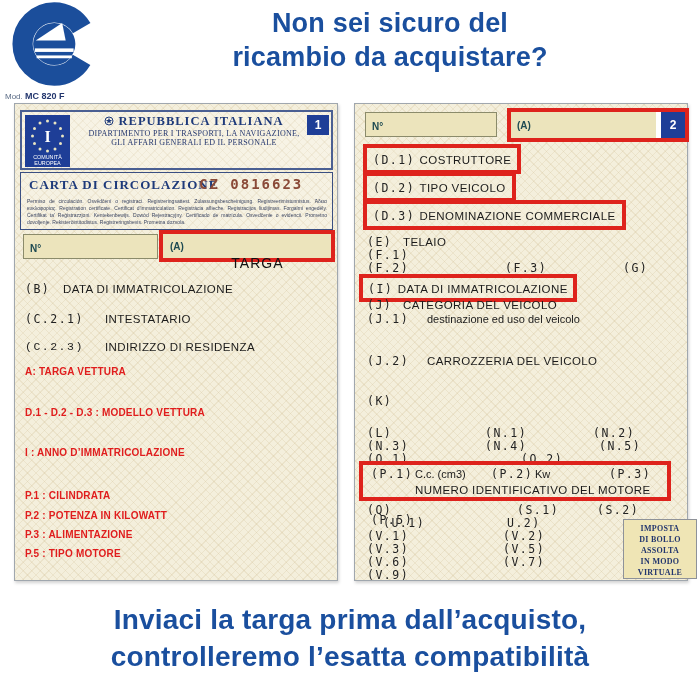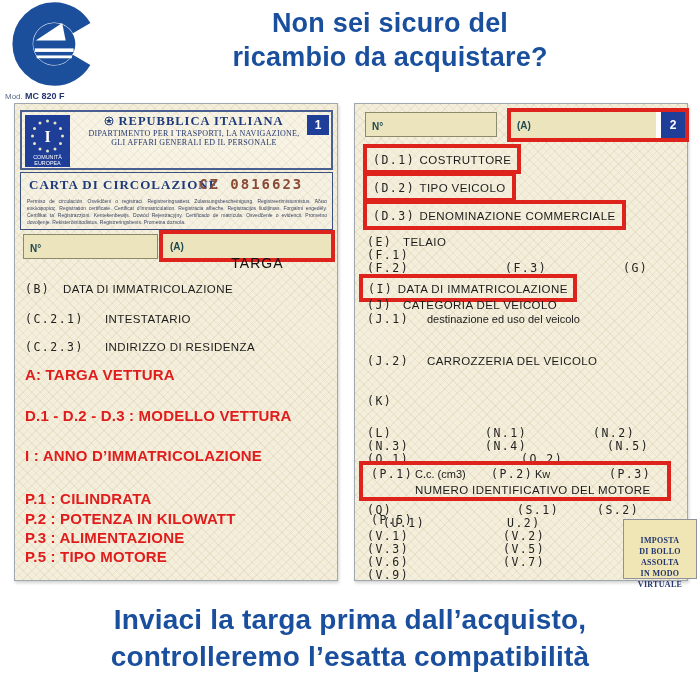--- a/index.html
+++ b/index.html
@@ -52,27 +52,27 @@
   
   .yfield{background:var(--field_bg,#ece4bc);border:1px solid #8b8b6b;}
   .redbox{border:4px solid var(--highlight_red,#de231c);}
   .acode{font-size:10px;font-weight:bold;color:#1d4a52;}
   .code{font-family:"DejaVu Sans Mono",monospace;font-size:11.5px;letter-spacing:1.5px;color:#222;font-weight:500;}
   .lbl{font-size:11.5px;color:#1b1b1b;letter-spacing:.4px;}
   .lbl-lc{font-size:11px;color:#1b1b1b;}
   .crow{position:absolute;height:14px;white-space:nowrap;}
   .crow span{position:absolute;top:0;}
   
-  .legend-line{position:absolute;left:10px;font-size:15px;font-weight:bold;color:var(--legend_red,#e01d1d);letter-spacing:.2px;white-space:nowrap;}
+  .legend-line{position:absolute;left:10px;font-size:10px;font-weight:bold;color:var(--legend_red,#e01d1d);letter-spacing:.2px;white-space:nowrap;}
   
   .hl-row{position:absolute;display:inline-block;padding:2px 6px;background:rgba(244,239,220,.4);}
   
   #imposta{left:268px;top:415px;width:74px;height:60px;background:#efe5b5;border:1px solid #8e9299;
     text-align:center;font-family:"Liberation Serif",serif;font-weight:bold;font-size:8px;
-    line-height:11px;color:#23366e;padding-top:15px;letter-spacing:.3px;}
+    line-height:11px;color:#23366e;padding-top:3px;letter-spacing:.3px;}
   
   #footer{left:0;top:601px;width:700px;text-align:center;font-size:28px;line-height:37px;
     font-weight:bold;color:var(--accent_blue,#1a4f9e);letter-spacing:.2px;}
 </style>
 </head>
 <body>
 
 <div class="abs" id="logo">
   <svg width="88" height="88" viewBox="0 0 100 100">
     <circle cx="48" cy="50" r="36" fill="none" stroke="#1b4e9b" stroke-width="23" stroke-dasharray="188 38" stroke-dashoffset="-19"></circle>
@@ -148,21 +148,21 @@
 
   <div class="crow" style="left:10px;top:178px;">
     <span class="code" style="left:0;">(B)</span>
     <span class="lbl" style="left:38px;top:1px;">DATA DI IMMATRICOLAZIONE</span>
   </div>
   <div class="crow" style="left:10px;top:208px;">
     <span class="code" style="left:0;">(C.2.1)</span>
     <span class="lbl" style="left:80px;top:1px;">INTESTATARIO</span>
   </div>
   <div class="crow" style="left:10px;top:236px;">
-    <span class="code" style="left:0;">(C.2.3)</span>
+    <span class="code" style="left:0;font-family:Liberation Mono, monospace;">(C.2.3)</span>
     <span class="lbl" style="left:80px;top:1px;">INDIRIZZO DI RESIDENZA</span>
   </div>
 
   <div class="legend-line" style="top:262px;">A: TARGA VETTURA</div>
   <div class="legend-line" style="top:303px;">D.1 - D.2 - D.3 : MODELLO VETTURA</div>
   <div class="legend-line" style="top:343px;">I : ANNO D’IMMATRICOLAZIONE</div>
   <div class="legend-line" style="top:386px;">P.1 : CILINDRATA</div>
   <div class="legend-line" style="top:406px;">P.2 : POTENZA IN KILOWATT</div>
   <div class="legend-line" style="top:425px;">P.3 : ALIMENTAZIONE</div>
   <div class="legend-line" style="top:444px;">P.5 :  TIPO MOTORE</div>
@@ -229,21 +229,21 @@
     <span class="code" style="left:0;">(K)</span>
   </div>
   <div class="crow" style="left:12px;top:322px;">
     <span class="code" style="left:0;">(L)</span>
     <span class="code" style="left:118px;">(N.1)</span>
     <span class="code" style="left:226px;">(N.2)</span>
   </div>
   <div class="crow" style="left:12px;top:335px;">
     <span class="code" style="left:0;">(N.3)</span>
     <span class="code" style="left:118px;">(N.4)</span>
-    <span class="code" style="left:240px;">(N.5)</span>
+    <span class="code" style="left:232px;">(N.5)</span>
   </div>
   <div class="crow" style="left:12px;top:348px;">
     <span class="code" style="left:0;">(O.1)</span>
     <span class="code" style="left:154px;">(O.2)</span>
   </div>
 
   <div class="abs redbox" style="left:4px;top:357px;width:312px;height:40px;">
     <div class="crow" style="left:8px;top:2px;">
       <span class="code" style="left:0;">(P.1)</span>
       <span class="lbl-lc" style="left:44px;top:1px;">C.c. (cm3)</span>

